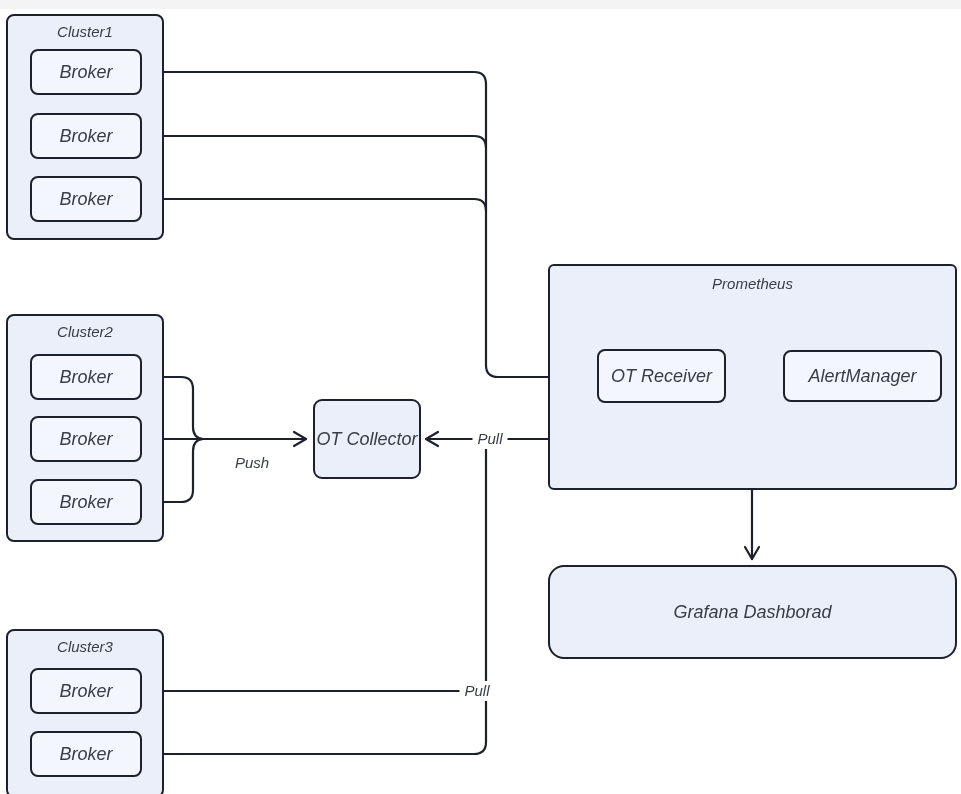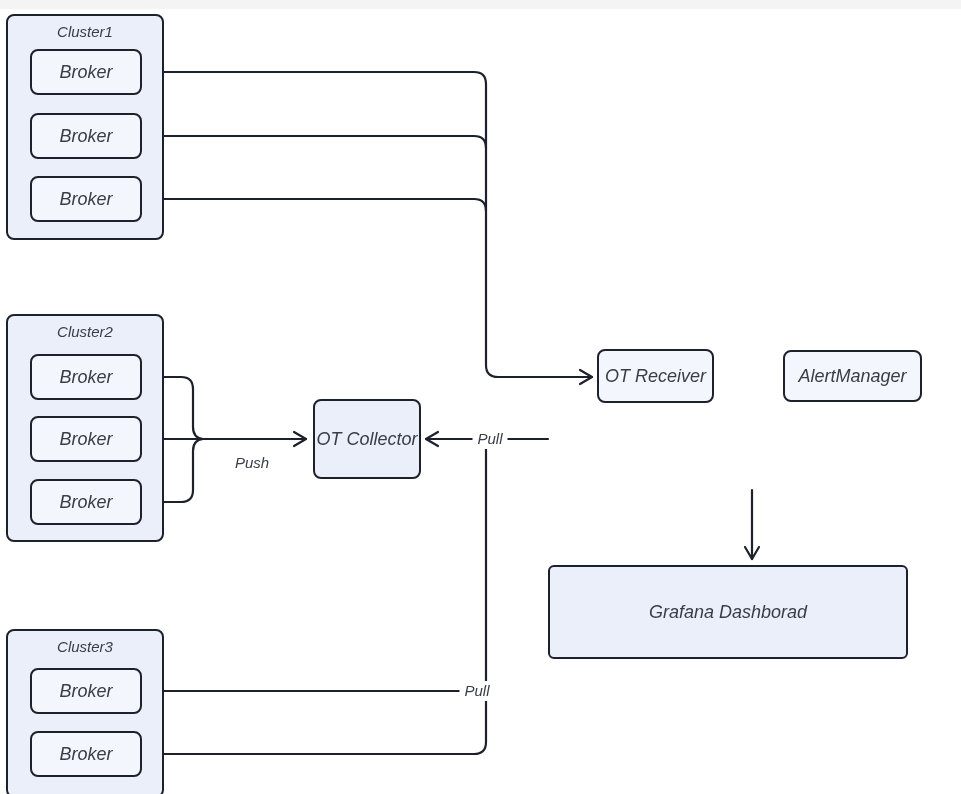--- a/index.html
+++ b/index.html
@@ -21,21 +21,21 @@
   svg.wires path{stroke:var(--line);stroke-width:2.2;fill:none;stroke-linecap:round;stroke-linejoin:round;}
   .box{
     position:absolute;border:2.2px solid var(--border);border-radius:8px;
     color:var(--text);
   }
   .container-box{background:var(--container-fill);}
   .node-box{
     background:var(--node-fill);display:flex;align-items:center;justify-content:center;
     font-size:18px;
   }
-  .plain-node{background:var(--container-fill);}
+  .plain-node{background:var(--container-fill);border-radius:9px;}
   .cluster-title{
     position:absolute;top:7px;left:0;width:100%;text-align:center;
     font-size:15px;color:var(--text);
   }
   .container-title{
     position:absolute;top:9px;left:0;width:100%;text-align:center;
     font-size:15px;color:var(--text);
   }
   .edge-label{
     position:absolute;transform:translate(-50%,-50%);
@@ -107,28 +107,31 @@
     <span>Broker</span>
   </div>
   <div class="box node-box" style="left:30px;top:722px;width:112px;height:46px;">
     <span>Broker</span>
   </div>
 
   <div class="box node-box plain-node" style="left:313px;top:390px;width:108px;height:80px;">
     <span>OT Collector</span>
   </div>
 
-  <div class="box node-box" style="left:597px;top:340px;width:117px;height:54px;">
+  <div class="box container-box" style="left:548px;top:255px;width:409px;height:226px;border-radius:6px;">
+    <div class="container-title">Prometheus</div>
+  </div>
+  <div class="box node-box" style="left:597px;top:340px;width:129px;height:54px;">
     <span>OT Receiver</span>
   </div>
-  <div class="box node-box" style="left:783px;top:341px;width:139px;height:52px;">
+  <div class="box node-box" style="left:783px;top:341px;width:159px;height:52px;">
     <span>AlertManager</span>
   </div>
 
-  <div class="box node-box plain-node" style="left:548px;top:556px;width:360px;height:94px;border-radius:6px;">
+  <div class="box node-box plain-node" style="left:548px;top:556px;width:409px;height:94px;border-radius:16px;">
     <span>Grafana Dashborad</span>
   </div>
 
   <div class="edge-label" style="left:252px;top:454px;">Push</div>
   <div class="edge-label" style="left:490px;top:430px;">Pull</div>
   <div class="edge-label" style="left:477px;top:682px;">Pull</div>
 
 </div>
 
 </body></html>

